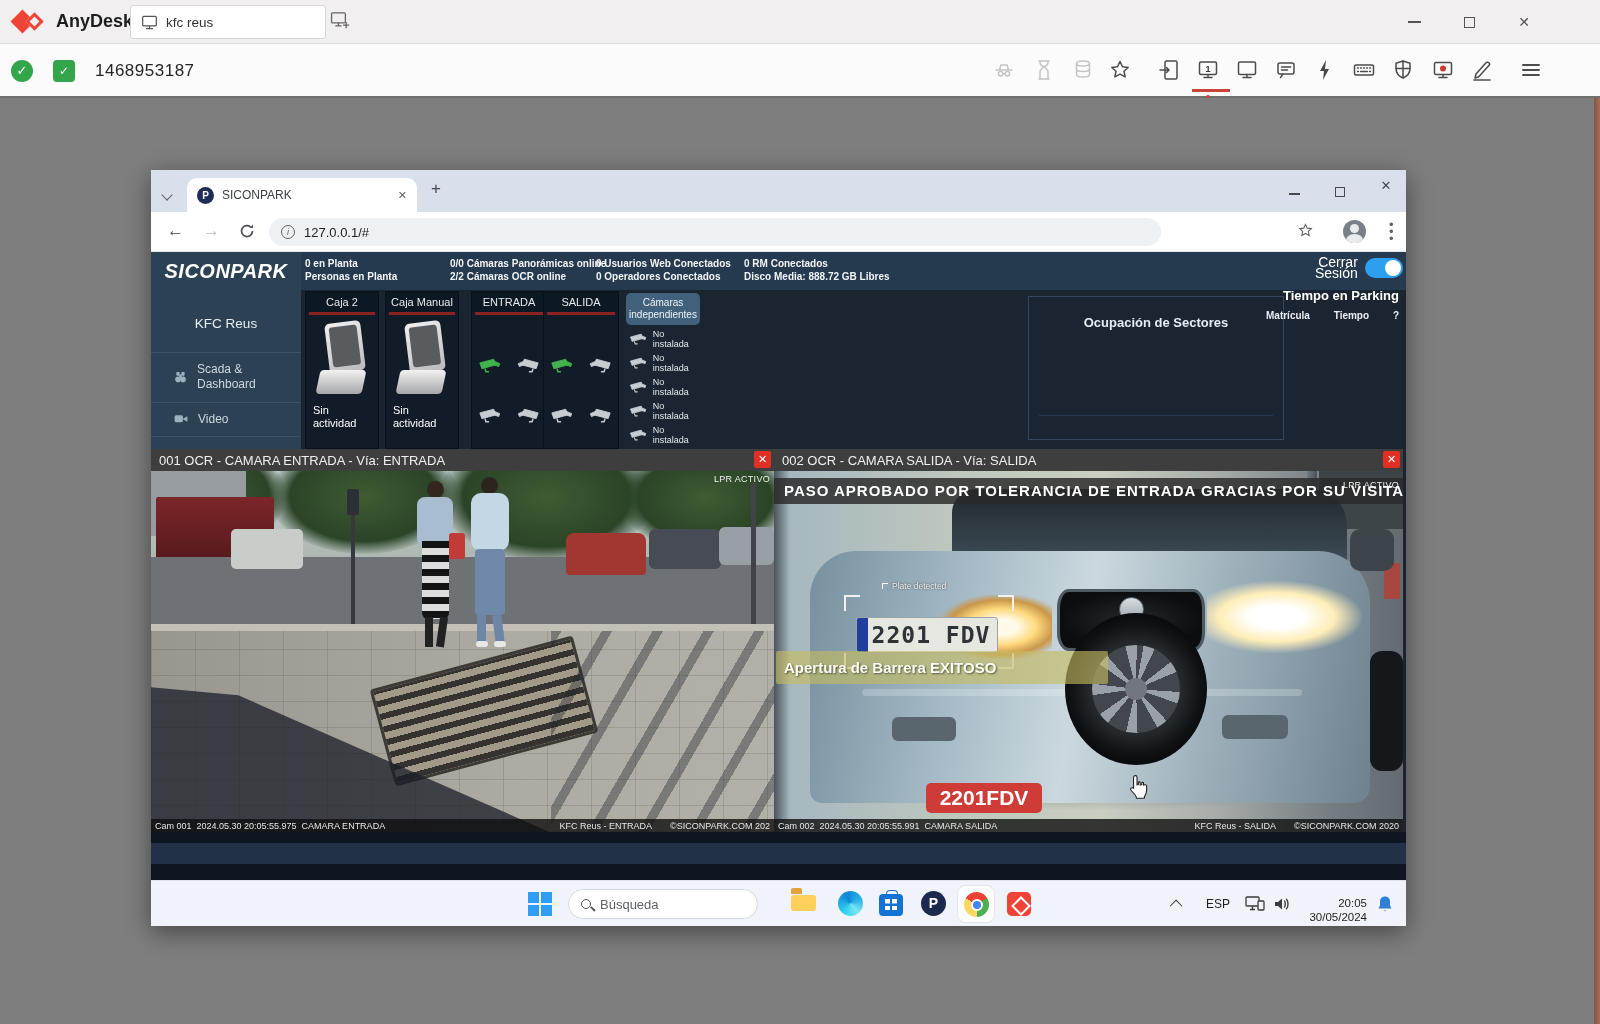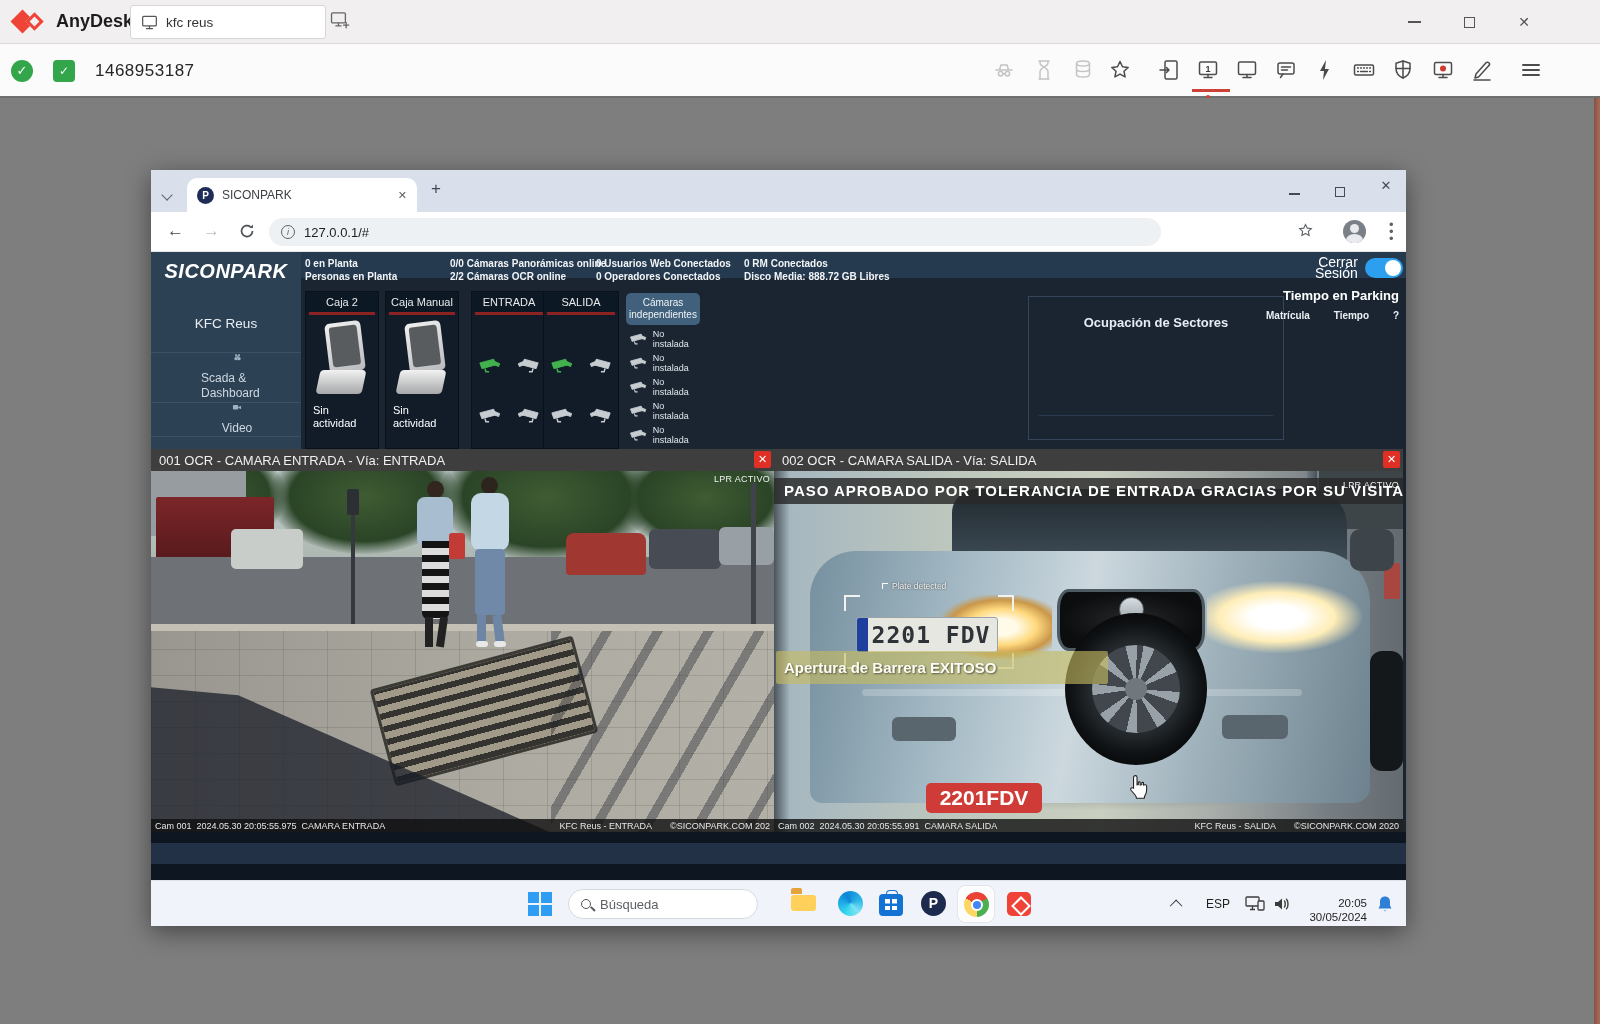--- a/index.html
+++ b/index.html
@@ -43,26 +43,26 @@
   .pill { position:absolute; left:118px; top:6px; width:892px; height:28px; background:#eef1f4; border-radius:14px; display:flex; align-items:center; gap:9px; padding:0 12px; }
   .info-i { width:14px; height:14px; border:1.4px solid #5f6368; border-radius:50%; color:#5f6368; font-size:9px; text-align:center; line-height:13px; font-style:italic; flex:none; }
   .url { font-size:13px; color:#202124; }
   .avatar { position:absolute; left:1192px; top:8px; width:23px; height:23px; border-radius:50%; background:#7a8087; overflow:hidden; }
   .avatar i { position:absolute; left:7px; top:4px; width:9px; height:9px; border-radius:50%; background:#e8eaed; }
   .avatar b { position:absolute; left:3px; top:14px; width:17px; height:12px; border-radius:50%; background:#e8eaed; }
   .dots3 { position:absolute; left:1238px; top:9px; color:#5f6368; font-size:13px; letter-spacing:0; line-height:7px; width:4px; }
 
   
   .app { position:absolute; left:0; top:82px; width:1255px; height:628px; background:#1a2531; overflow:hidden; }
-  .statsbar { position:absolute; left:0; top:0; width:1255px; height:26px; background:#25394f;padding-left:41px; }
+  .statsbar { position:absolute; left:0; top:0; width:1255px; height:38px; background:#25394f;padding-left:41px; }
   .stat { position:absolute; top:5px; font-size:10px; font-weight:bold; color:#f2f5f8; line-height:13px; white-space:nowrap; }
   .sidebar { position:absolute; left:0; top:0; width:150px; height:197px; background:#2d4154; }
   .logo { position:absolute; left:0; top:8px; width:150px; text-align:center; color:#fff; font-size:20px; font-weight:bold; font-style:italic; letter-spacing:.5px; }
   .site { position:absolute; left:0; top:64px; width:150px; text-align:center; color:#e9eff4; font-size:13.5px; }
-  .side-item { position:absolute; left:0; width:150px; border-top:1px solid #3c5165; color:#cdd8e1; font-size:12px; display:flex; gap:9px; align-items:center; padding-left:22px;flex-direction:column; }
+  .side-item { position:absolute; left:0; width:150px; border-top:1px solid #3c5165; color:#cdd8e1; font-size:12px; display:flex; gap:9px; align-items:center; padding-left:22px; }
   .panel { position:absolute; top:39px; height:158px; background:#121c29; border:1px solid #0a1119; }
   .ph { height:20px; color:#e8e8e8; font-size:11px; display:flex; align-items:center; justify-content:center; background:#0d1825; }
   .redline { height:3px; background:#8c2222; margin:0 3px; }
   .status { position:absolute; left:7px; top:112px; width:54px; font-size:11px; line-height:13px; color:#fff; }
   .kiosk { position:absolute; left:8px; top:28px; width:58px; height:80px; }
   .k-scr { position:absolute; left:13px; top:2px; width:36px; height:50px; background:linear-gradient(160deg,#f0f0f0,#b9babc); border-radius:5px; transform:rotate(-7deg); }
   .k-scr i { position:absolute; left:4px; top:4px; right:4px; bottom:6px; background:#595c5f; border-radius:3px; display:block; }
   .k-base { position:absolute; left:4px; top:50px; width:46px; height:24px; background:linear-gradient(#f2f2f2,#a6a7a9); border-radius:4px; transform:skewX(-12deg); }
   .camrow { position:absolute; left:0; width:100%; display:flex; justify-content:space-between; padding:0 6px; }
   .cam path { fill:#c7ccd1; stroke:#c7ccd1; }

